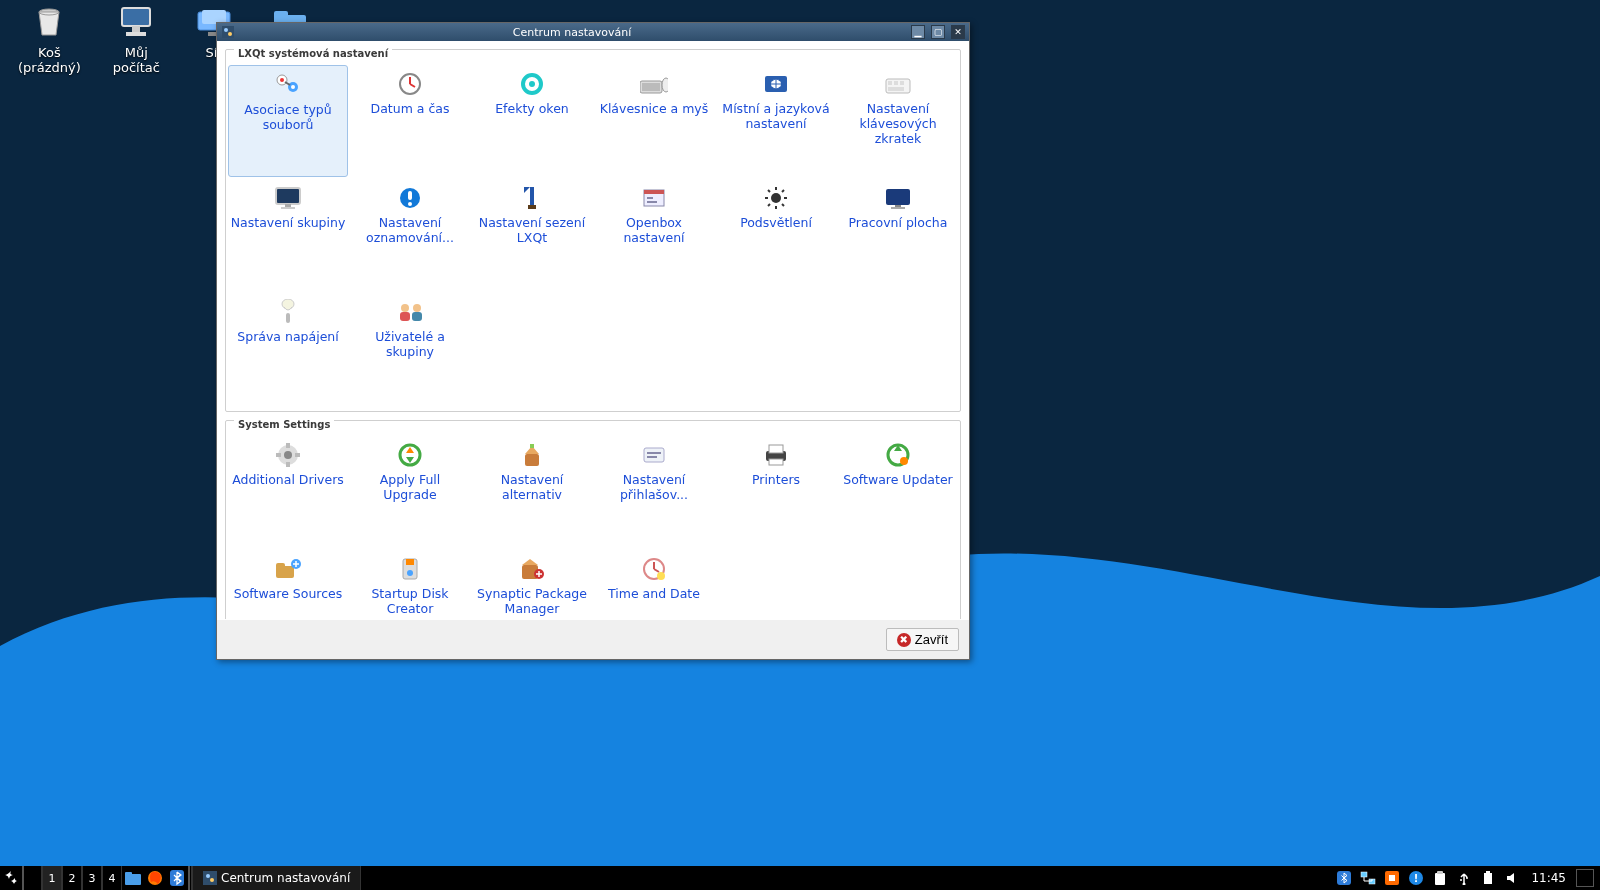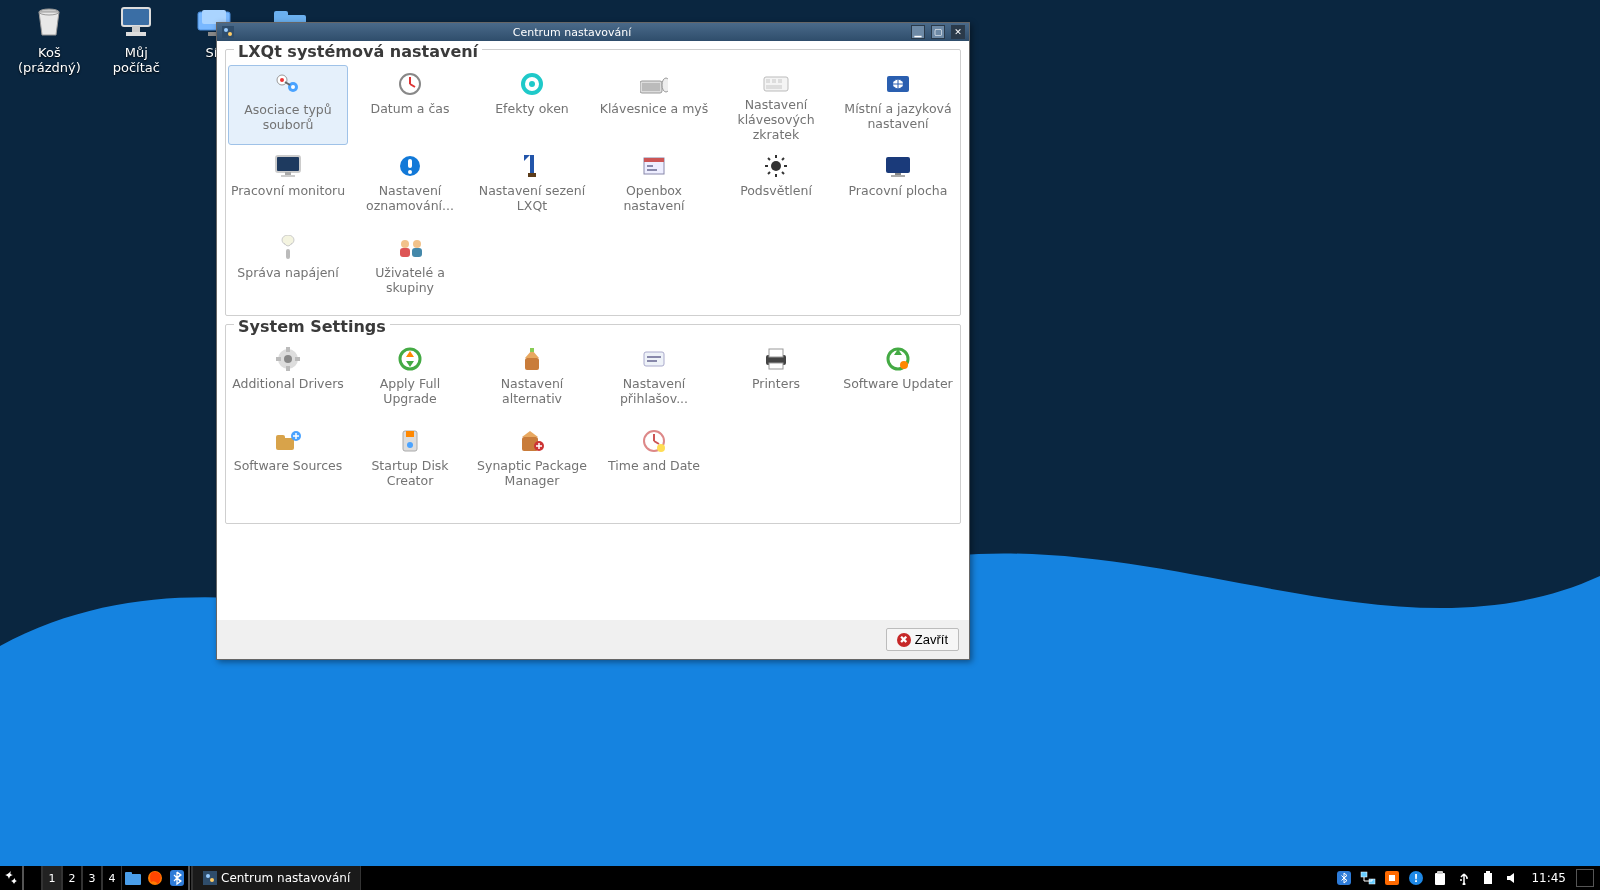--- a/index.html
+++ b/index.html
@@ -28,23 +28,23 @@
     height: 18px; background: linear-gradient(#4a6a8a,#2f4d6b); color:#fff;
     display:flex; align-items:center; font-size:11px; padding:0 4px; gap:4px;
   }
   .titlebar .ticon { width:14px; height:14px; display:flex;align-items:center;justify-content:center; font-size:11px;}
   .titlebar .ttitle { flex:1; text-align:center; }
   .titlebar .wbtn { width:14px; height:14px; background:#6e8aa6; border:1px solid #2a3a4a; display:flex;align-items:center;justify-content:center; font-size:9px; margin-left:2px; cursor:pointer;}
   .titlebar .wbtn.close{ background:#2a3a4a;}
 
   .window-body { flex:1; background:#fff; overflow:auto; padding:0; }
   .groupbox { border:1px solid #cfcfcf; margin:8px; border-radius:2px; padding:6px 2px 6px 2px; position:relative;}
-  .groupbox .glabel { position:relative; top:-14px; left:6px; background:#fff; padding:0 4px; font-weight:bold; color:#3a3a3a; font-size:16px; display:inline-block;}
+  .groupbox .glabel { position:relative; top:-14px; left:6px; background:#fff; padding:0 4px; font-weight:bold; color:#3a3a3a; font-size:10px; display:inline-block;}
   .grid6 { display:grid; grid-template-columns:repeat(6, 1fr); gap:2px 2px; margin-top:-10px; }
-  .cell { height:80px; display:flex; flex-direction:column; align-items:center; justify-content:flex-start; padding:4px 2px; text-align:center; font-size:12.5px; color:#737373; cursor:pointer; border-radius:3px;}
+  .cell { height:112px; display:flex; flex-direction:column; align-items:center; justify-content:flex-start; padding:4px 2px; text-align:center; font-size:12.5px; color:#1d4ed8; cursor:pointer; border-radius:3px;}
   .cell.sel { background:#e5f0fb; border:1px solid #9fc2e8; }
   .cell .ci { width:28px; height:26px; margin:2px 0 4px 0; display:flex; align-items:center; justify-content:center;}
   .cell .cl { line-height:1.2; }
 
   .group2 { min-height:200px;}
 
   .button-bar { height:40px; background:#f0f0f0; border-top:1px solid #fff; display:flex; align-items:center; justify-content:flex-end; padding:0 10px;}
   .close-btn { background:#f6f6f6; border:1px solid #bcbcbc; border-radius:2px; padding:3px 10px; font-size:13px; display:flex; align-items:center; gap:4px; cursor:pointer;}
   .close-btn .x { width:14px;height:14px;border-radius:50%;background:#c62828;color:#fff;display:flex;align-items:center;justify-content:center;font-size:10px;}
 
@@ -169,49 +169,49 @@
                 <svg width="30" height="22">
                   <rect x="0" y="8" width="22" height="12" rx="2" fill="#ddd" stroke="#999"></rect>
                   <rect x="2" y="10" width="18" height="8" fill="#bbb"></rect>
                   <ellipse cx="26" cy="12" rx="4" ry="7" fill="#eee" stroke="#999"></ellipse>
                 </svg>
               </span>
               <span class="cl">Klávesnice a myš</span>
             </div>
             <div class="cell">
               <span class="ci">
+                <svg width="26" height="24">
+                  <rect x="2" y="4" width="22" height="16" rx="2" fill="#2a5fb0"></rect>
+                  <circle cx="13" cy="12" r="5" fill="#fff"></circle>
+                  <path d="M8 12 h10 M13 7 v10 M9 9 Q13 5 17 9 M9 15 Q13 19 17 15" stroke="#2a5fb0" stroke-width="1" fill="none"></path>
+                </svg>
+              </span>
+              <span class="cl">Místní a jazyková nastavení</span>
+            </div>
+            <div class="cell">
+              <span class="ci">
                 <svg width="28" height="22">
                   <rect x="2" y="6" width="24" height="14" rx="2" fill="#f4f4f4" stroke="#bbb"></rect>
                   <rect x="4" y="8" width="4" height="4" fill="#ddd"></rect>
                   <rect x="10" y="8" width="4" height="4" fill="#ddd"></rect>
                   <rect x="16" y="8" width="4" height="4" fill="#ddd"></rect>
                   <rect x="4" y="14" width="16" height="4" fill="#ddd"></rect>
                 </svg>
               </span>
               <span class="cl">Nastavení klávesových zkratek</span>
             </div>
             <div class="cell">
               <span class="ci">
-                <svg width="26" height="24">
-                  <rect x="2" y="4" width="22" height="16" rx="2" fill="#2a5fb0"></rect>
-                  <circle cx="13" cy="12" r="5" fill="#fff"></circle>
-                  <path d="M8 12 h10 M13 7 v10 M9 9 Q13 5 17 9 M9 15 Q13 19 17 15" stroke="#2a5fb0" stroke-width="1" fill="none"></path>
-                </svg>
-              </span>
-              <span class="cl">Místní a jazyková nastavení</span>
-            </div>
-            <div class="cell">
-              <span class="ci">
                 <svg width="28" height="24">
                   <rect x="2" y="2" width="24" height="16" rx="2" fill="#1e3a5f" stroke="#ccc" stroke-width="2"></rect>
                   <rect x="11" y="18" width="6" height="3" fill="#aaa"></rect>
                   <rect x="7" y="21" width="14" height="2" fill="#ccc"></rect>
                 </svg>
               </span>
-              <span class="cl">Pracovní monitoru</span>
+              <span class="cl">Nastavení skupiny</span>
             </div>
             <div class="cell">
               <span class="ci">
                 <svg width="24" height="24">
                   <circle cx="12" cy="12" r="10" fill="#1279d8"></circle>
                   <rect x="10" y="5" width="4" height="9" rx="2" fill="#fff"></rect>
                   <circle cx="12" cy="18" r="2" fill="#fff"></circle>
                 </svg>
               </span>
               <span class="cl">Nastavení oznamování...</span>

